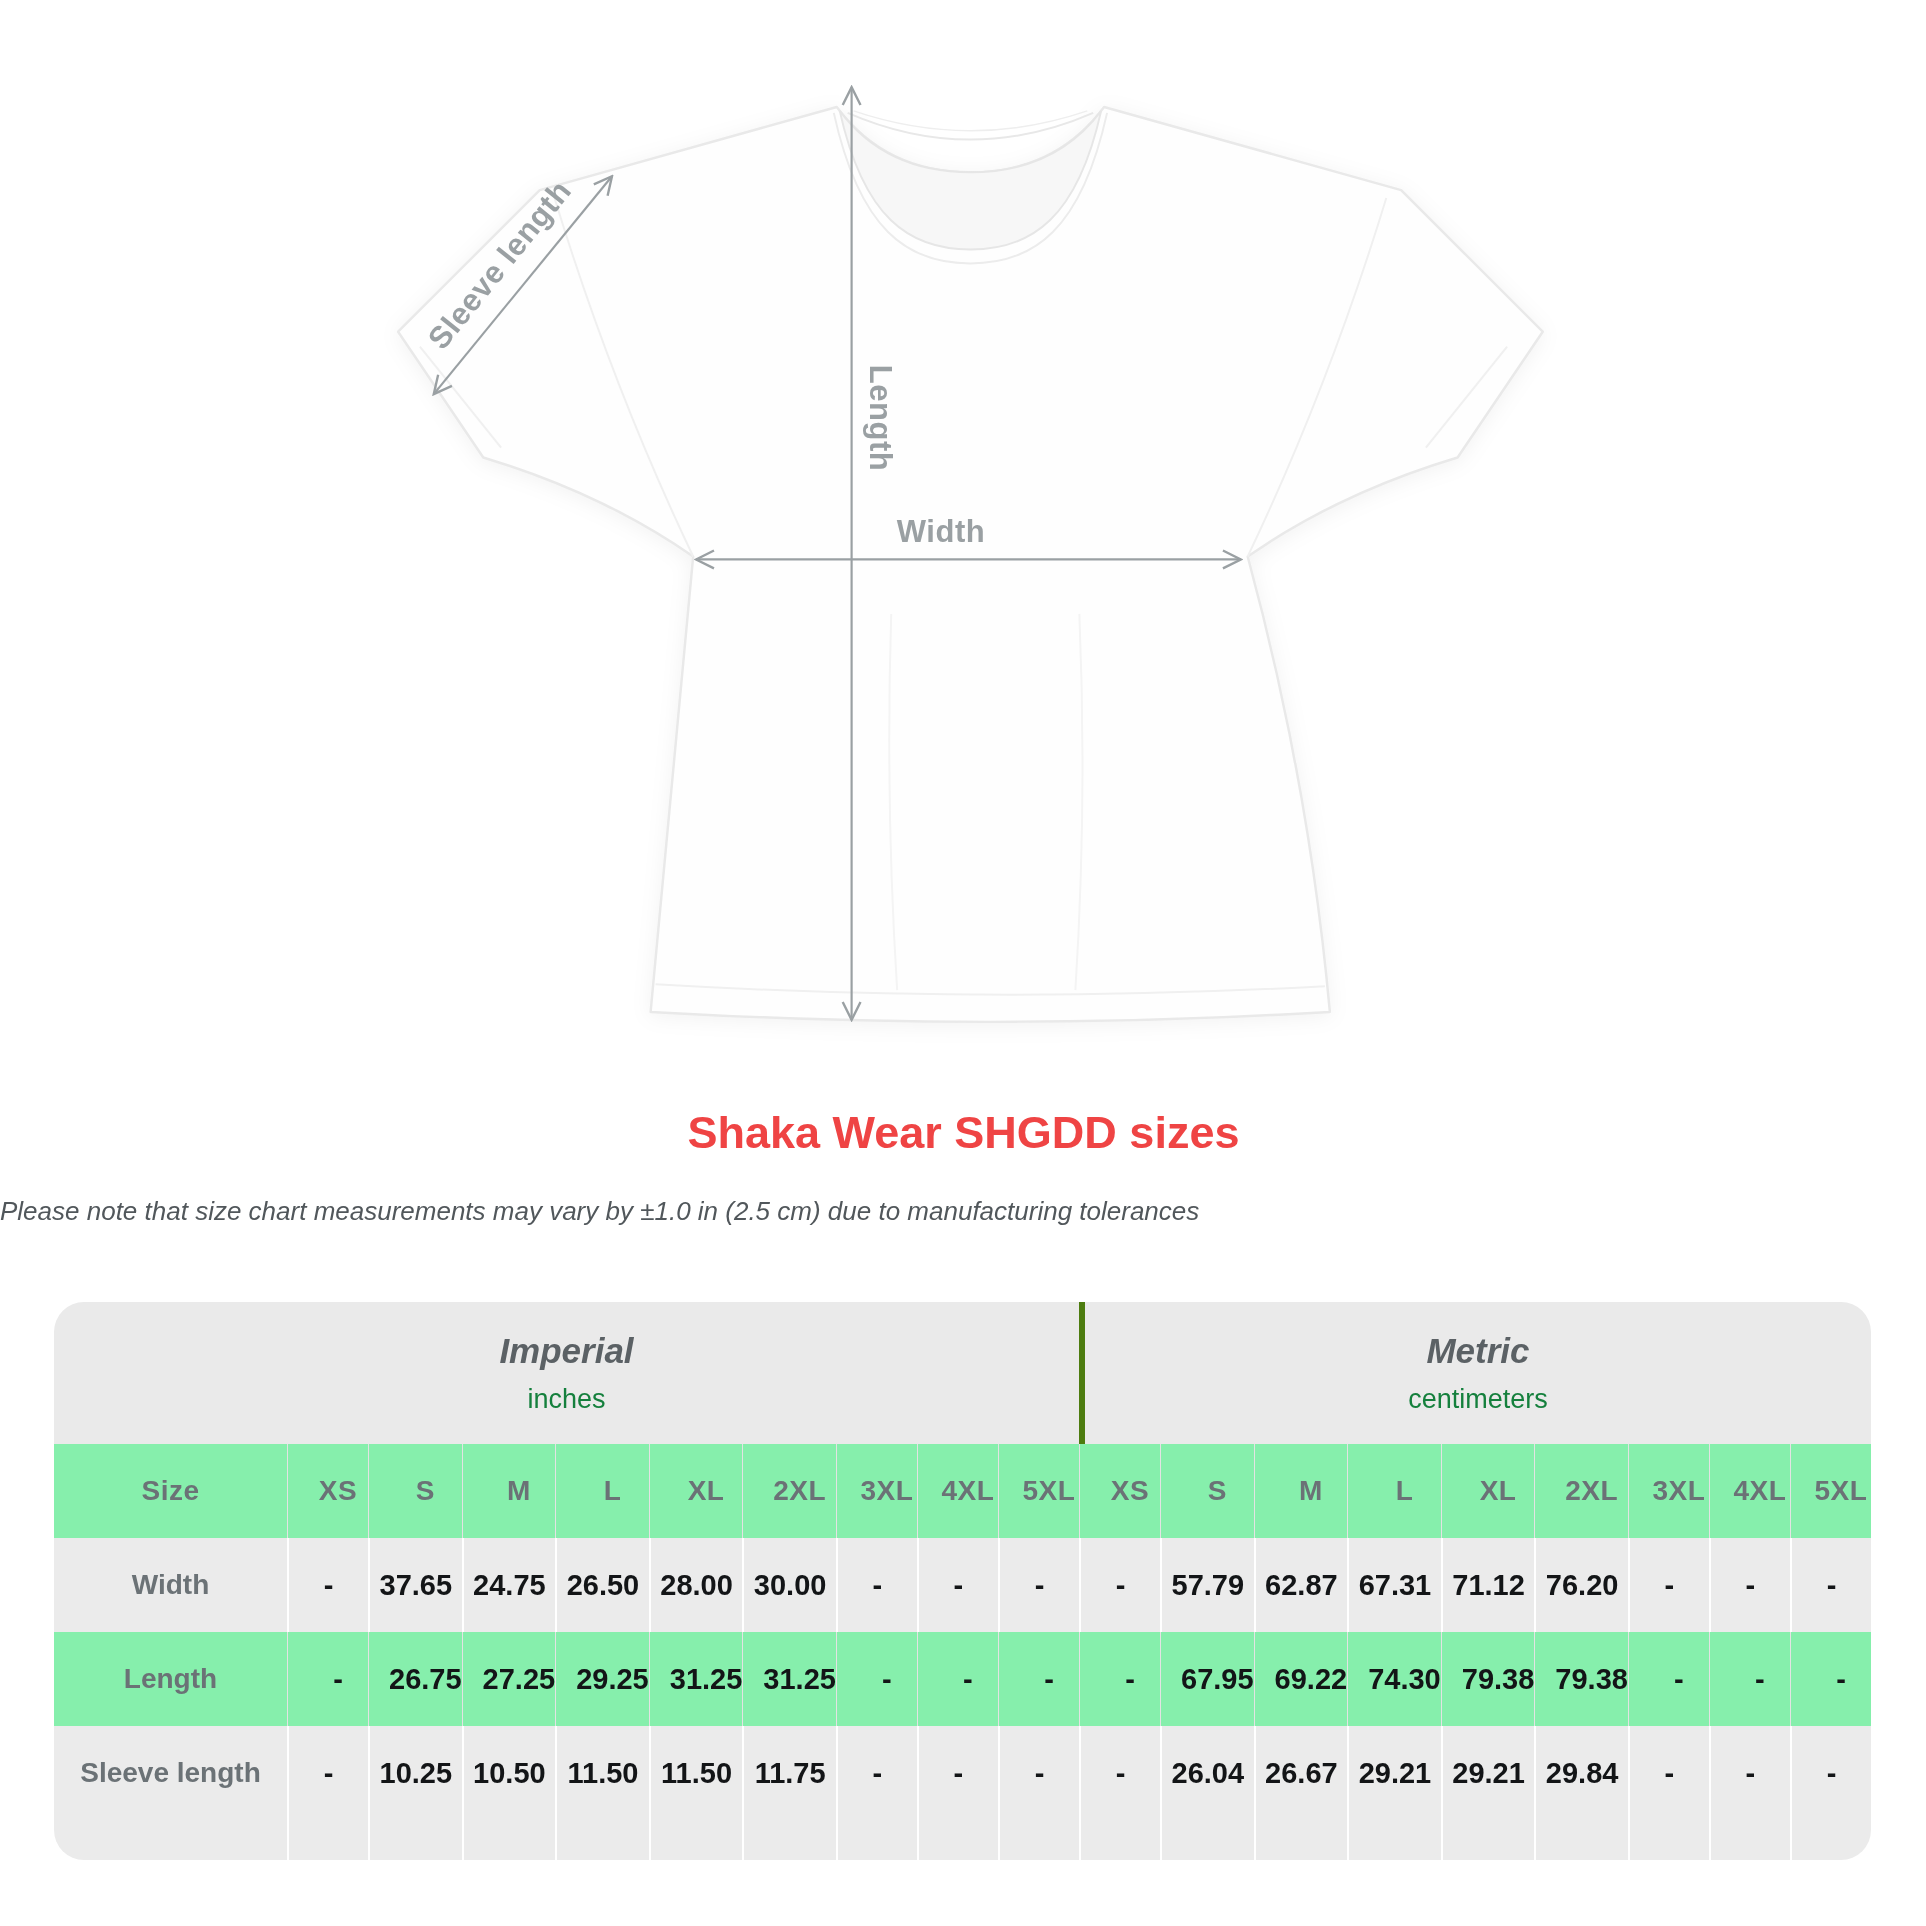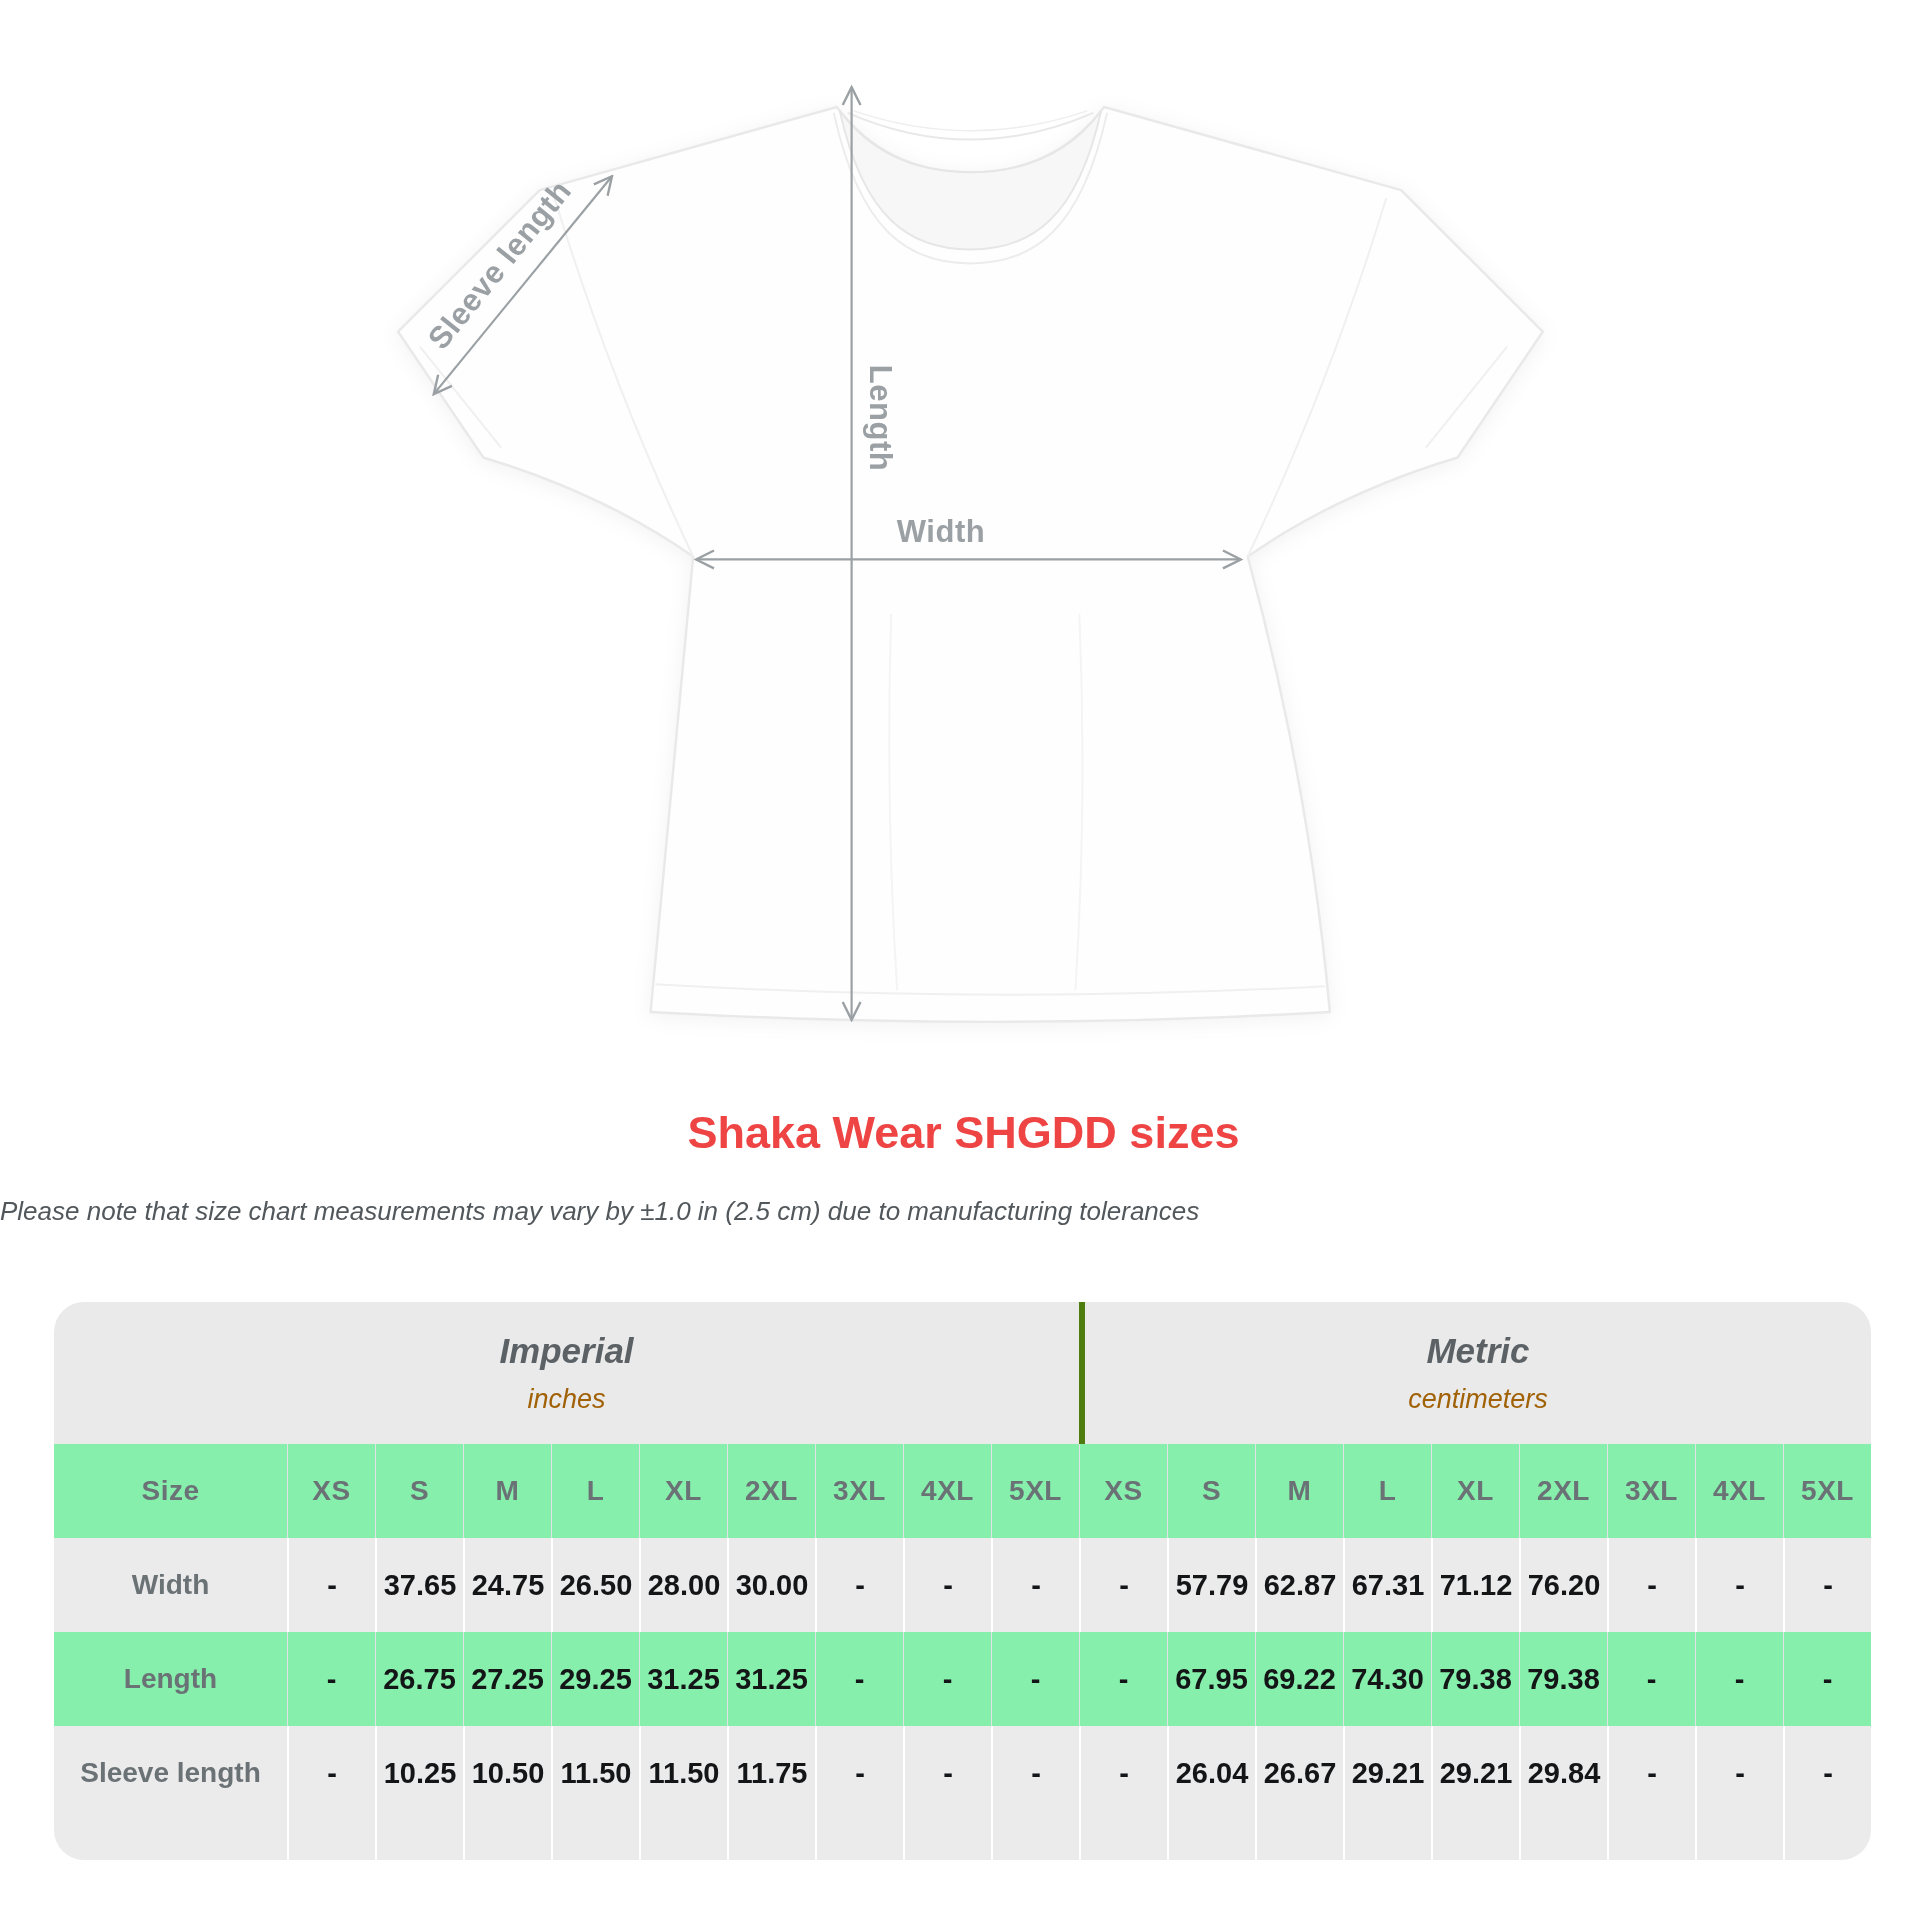--- a/index.html
+++ b/index.html
@@ -24,30 +24,30 @@
   
   #size-table{position:absolute;left:54px;top:1302px;width:1817px;display:grid;
               grid-template-columns:233px repeat(18,1fr);
               grid-template-rows:142px 94px 94px 94px 134px;}
   #size-table > div{display:flex;align-items:center;justify-content:center;}
 
   .ublock{background:#eaeaea;flex-direction:column;gap:13px;}
   .u-imp{grid-column:1/11;border-top-left-radius:30px;}
   .u-met{grid-column:11/20;border-top-right-radius:30px;border-left:6px solid #4d7c0f;}
   .uname{font-size:35px;font-weight:700;font-style:italic;color:#5b6165;}
-  .uunit{font-size:27px;font-style:italic;color:#a16207;}
+  .uunit{font-size:27px;color:#15803d;}
 
   .hcell{font-size:28px;font-weight:700;color:#6b7276;letter-spacing:0.5px;}
   .dcell{font-size:29px;font-weight:600;color:#131517;}
   .rlabel{font-weight:700;color:#6b7276;font-size:28px;}
   .dash{font-weight:700;}
 
   .wrow{background:#86efac;}
   .grow{background:#ebebeb;}
-  .wrow:not(.nb){border-left:1px solid #e3e3e3;}
+  .wrow:not(.nb){border-left:1px solid #e3e3e3;padding-left:20px;}
   .grow:not(.nb){border-left:2px solid #ffffff;}
 
   .srow{padding-bottom:40px;}
   .srow.first{border-bottom-left-radius:30px;}
   .srow.last{border-bottom-right-radius:30px;}
 </style>
 </head>
 <body>
 
 <div class="page">

